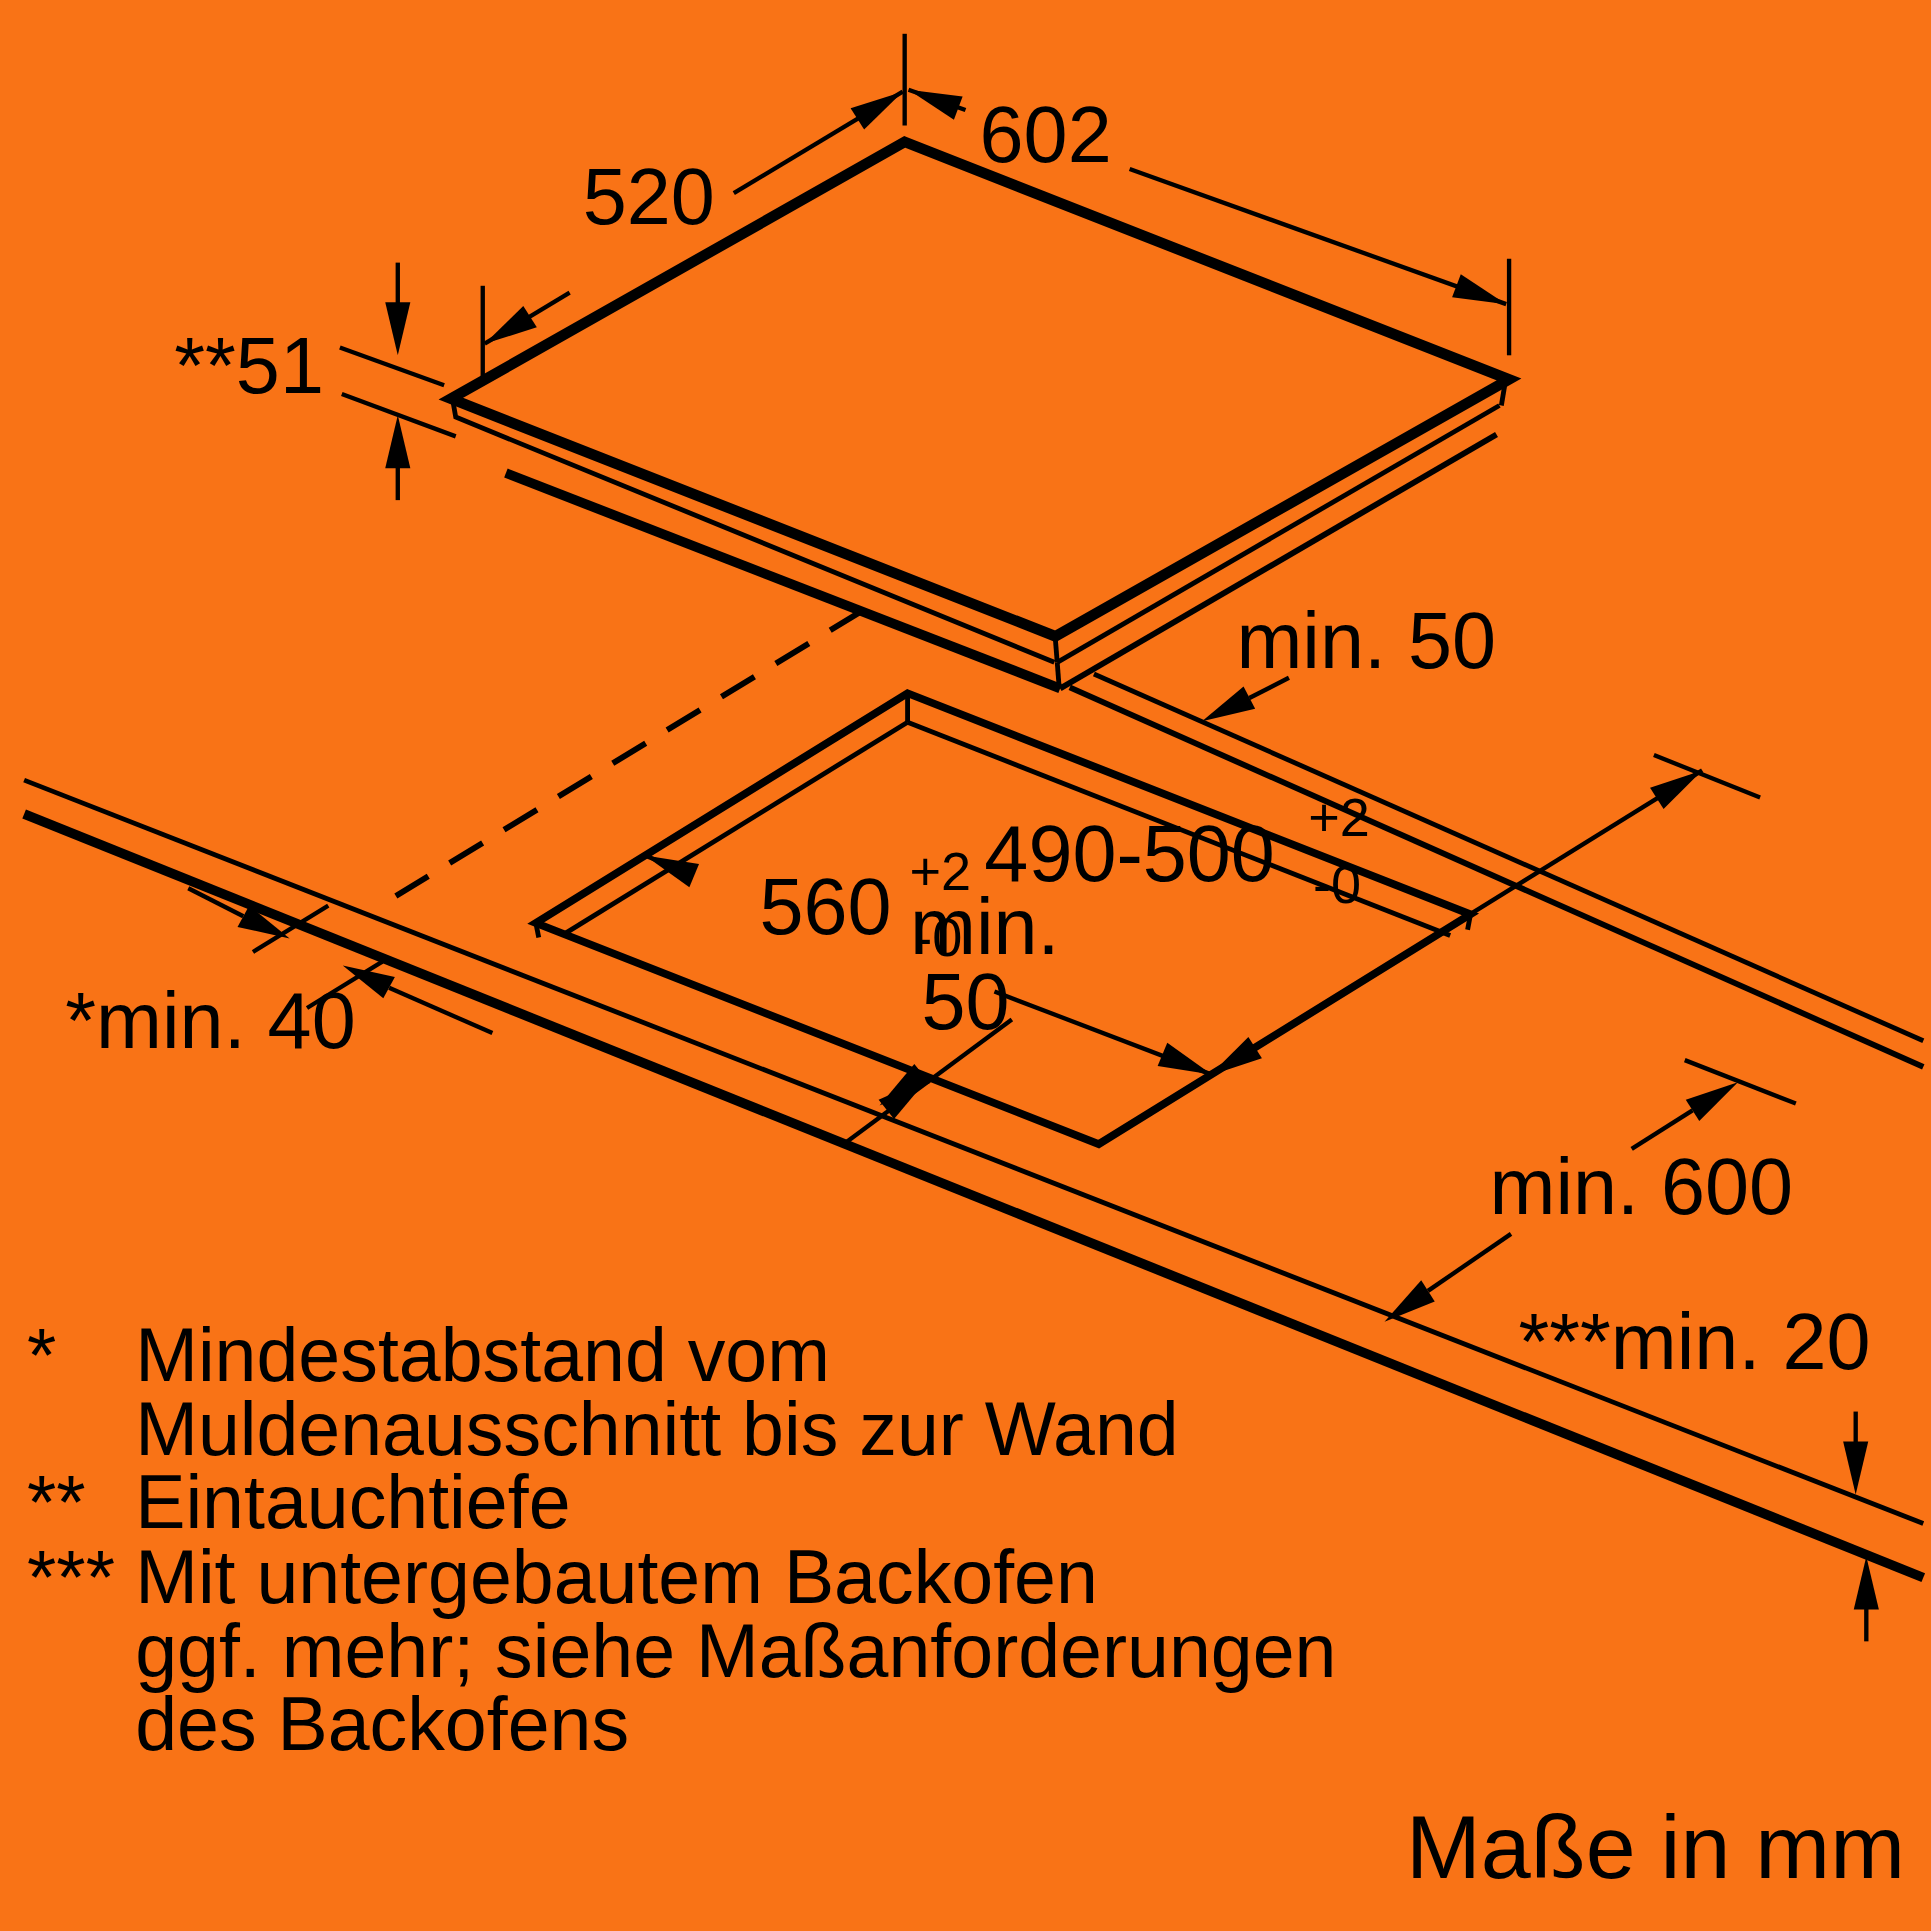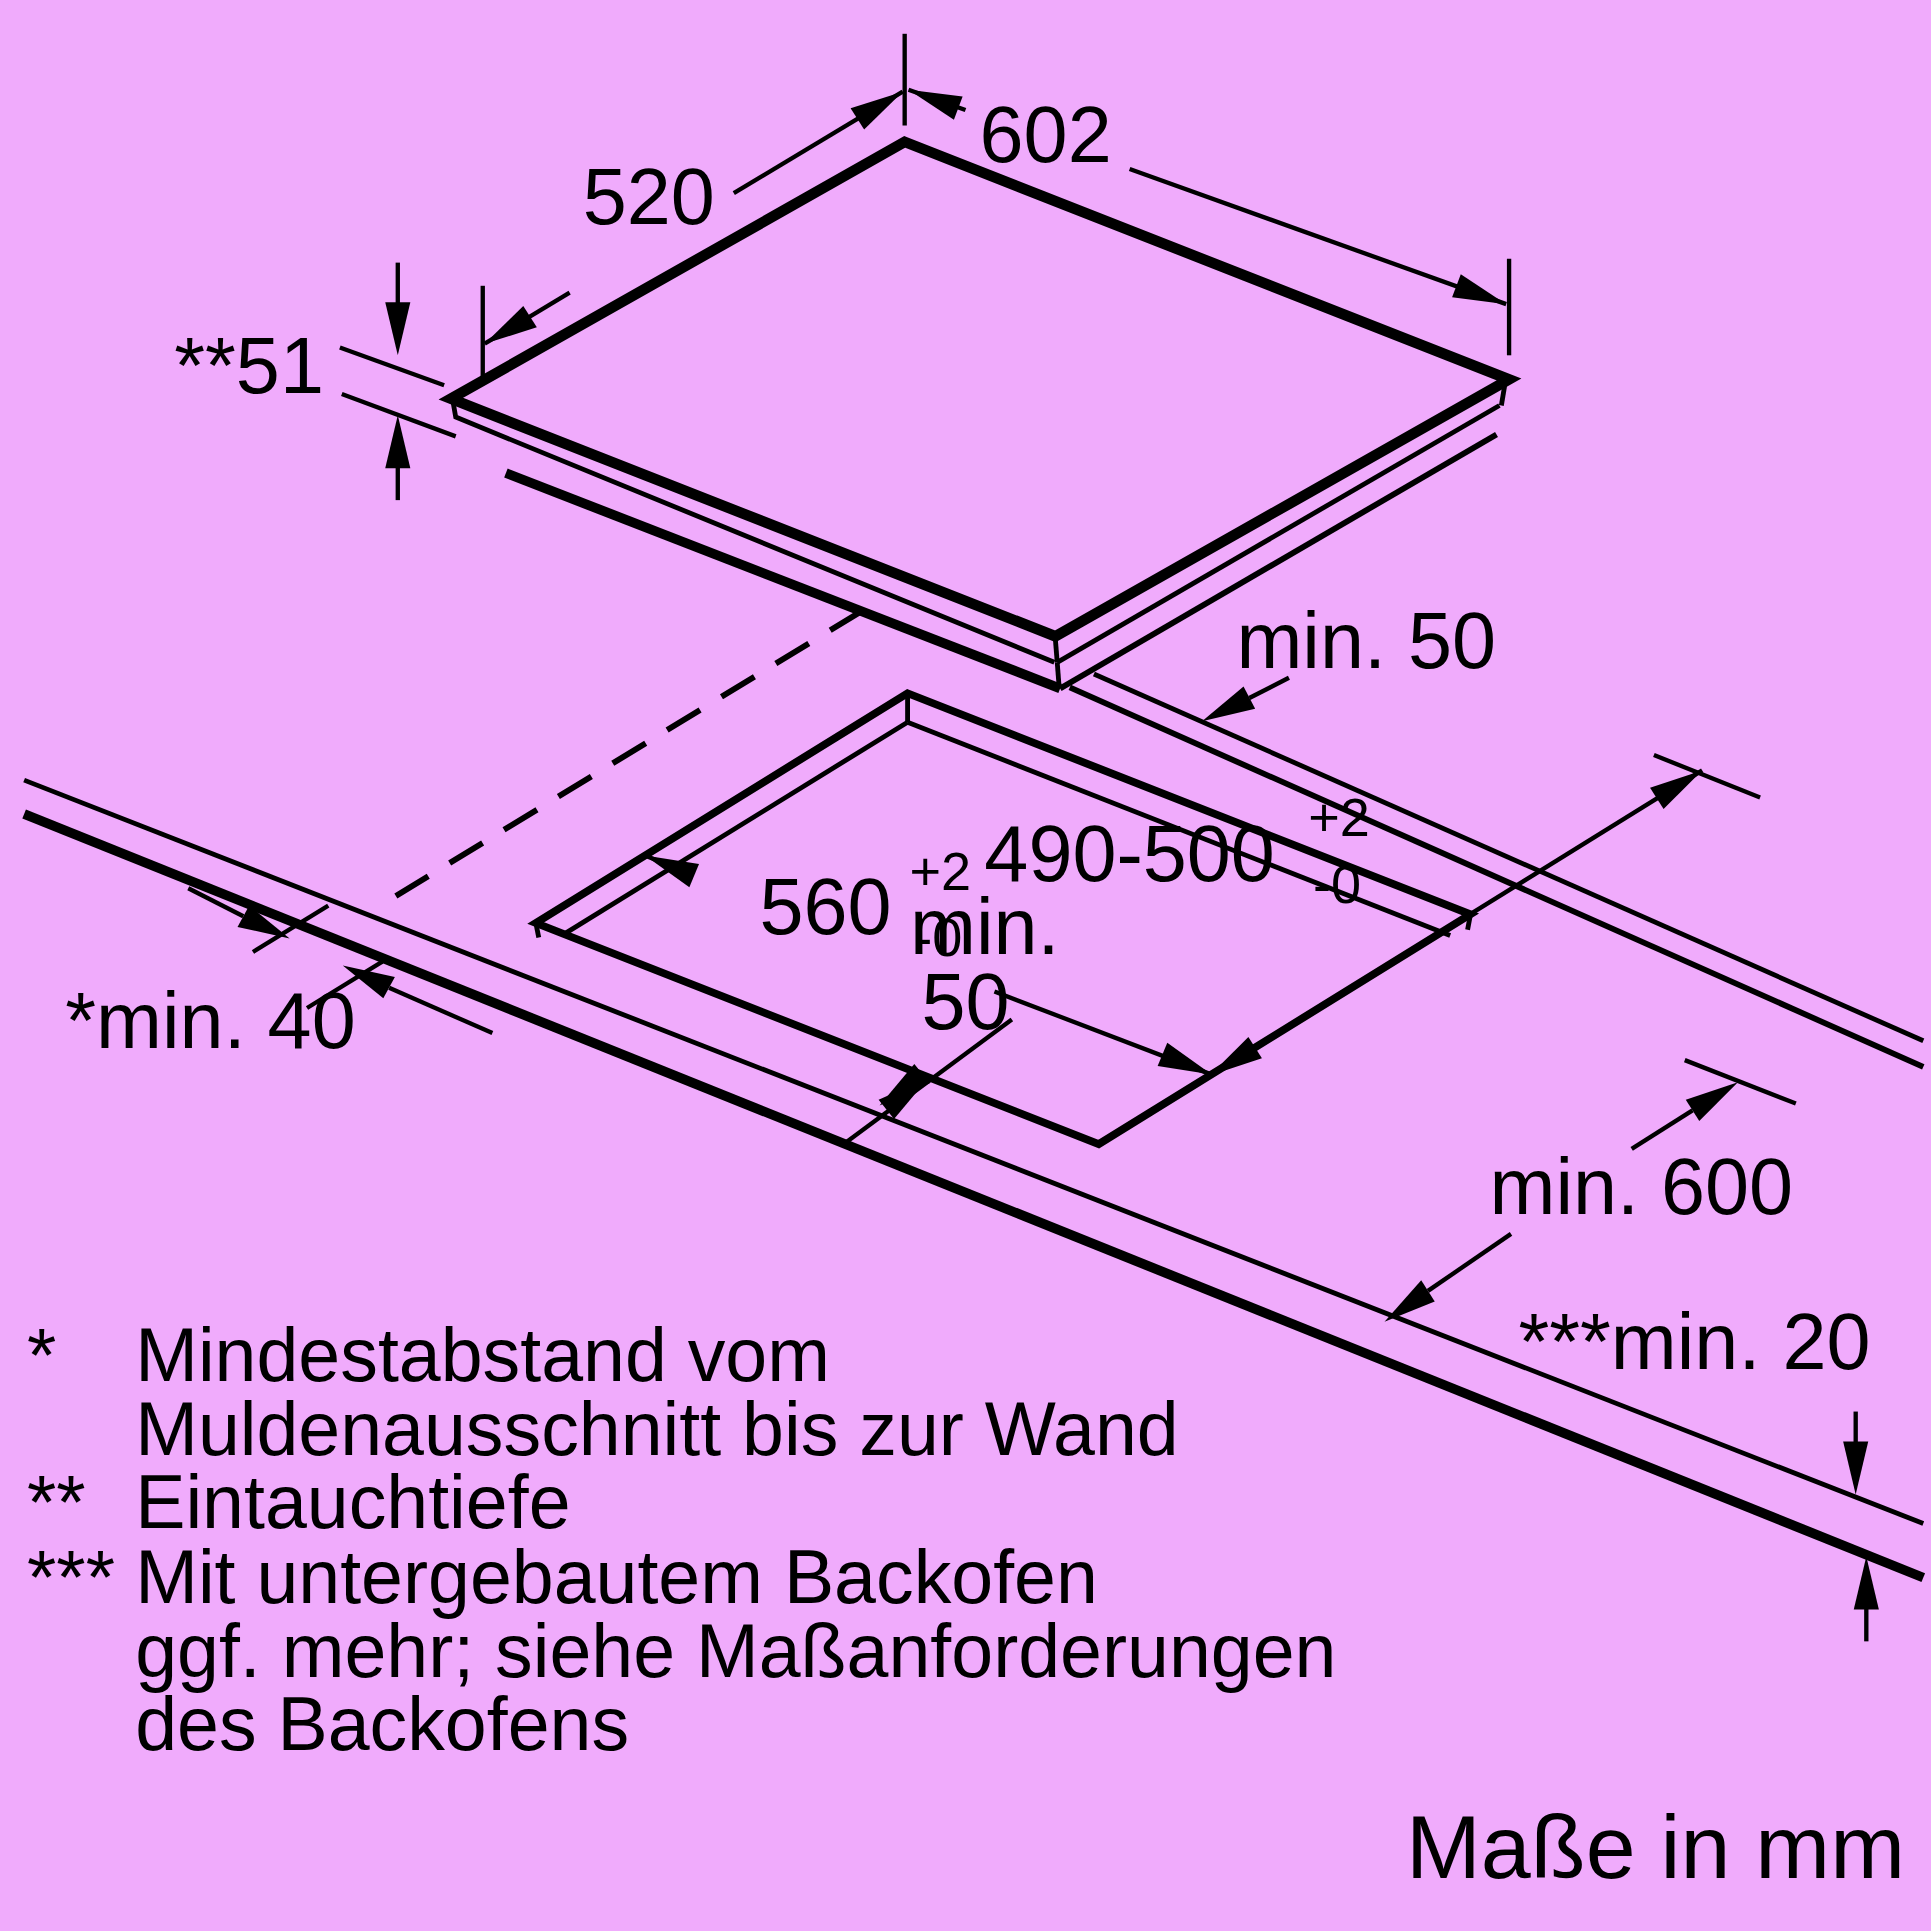--- a/index.html
+++ b/index.html
@@ -1,16 +1,16 @@
 <!DOCTYPE html>
 <html><head>
 <meta charset="utf-8">
 <style>
   html,body{margin:0;padding:0;background:#ffffff;}
-  .page{width:1931px;height:1931px;position:relative;background:#f0abfc;}
+  .page{width:1931px;height:1931px;position:relative;background:#f97316;}
   svg{display:block;}
   text{fill:#000000;font-family:"Liberation Sans","DejaVu Sans",sans-serif;}
   .dim{font-size:82px;}
   .sub{font-size:56px;}
   .fn{font-size:78px;}
   .units{font-size:93px;}
   .ln{stroke:#000000;fill:none;}
   .w4{stroke-width:4.5;}
   .w5{stroke-width:5;}
   .w6{stroke-width:6;}

